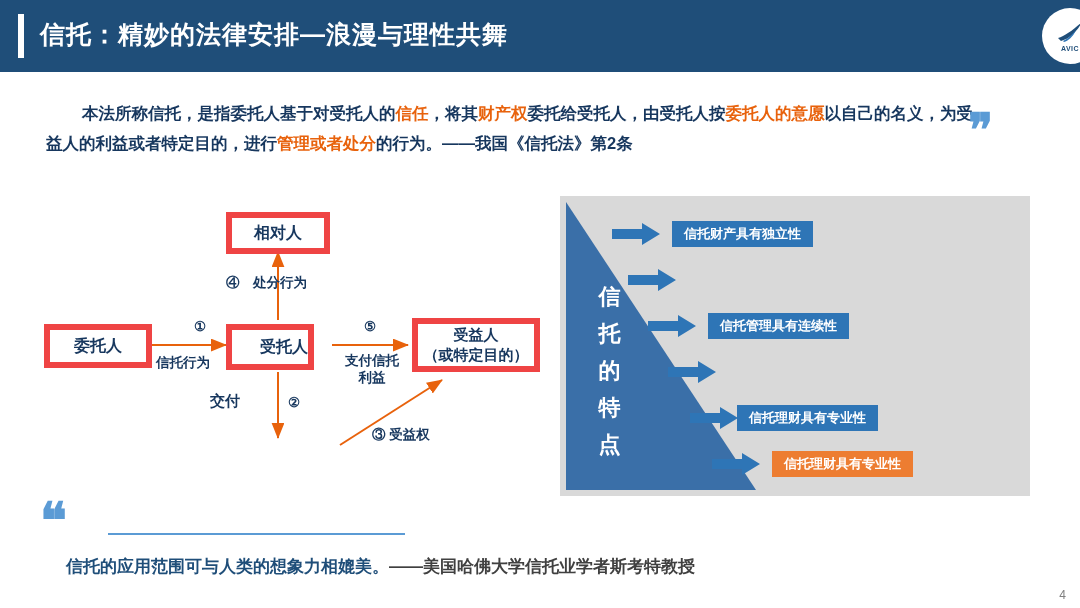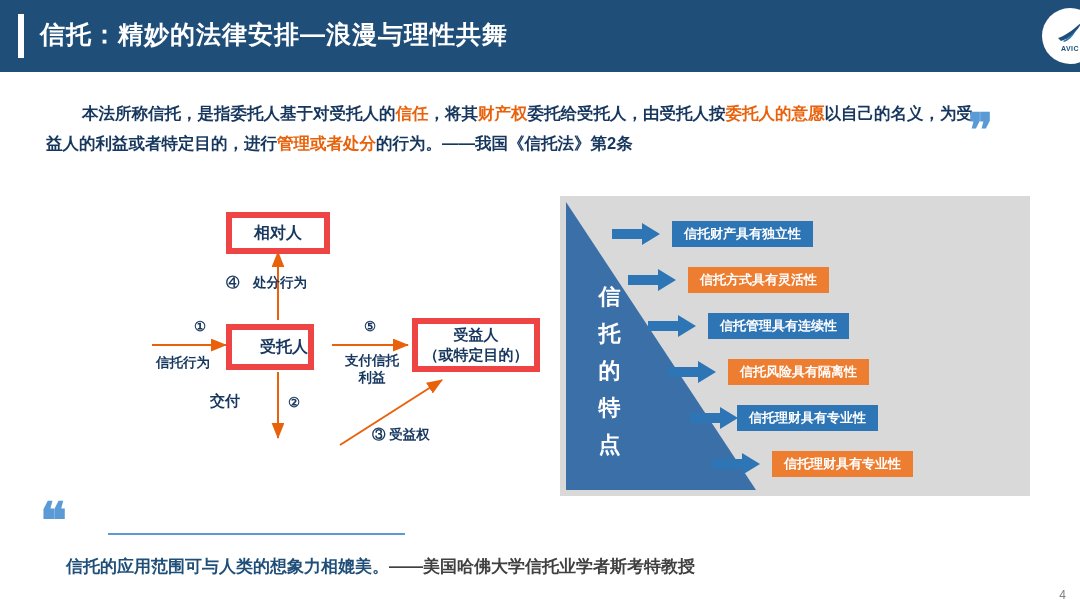--- a/index.html
+++ b/index.html
@@ -217,20 +217,21 @@
 
     <line x1="302" y1="155" x2="378" y2="155" stroke="#e8620c" stroke-width="2" marker-end="url(#ah)"></line>
 
     <line x1="248" y1="182" x2="248" y2="248" stroke="#e8620c" stroke-width="2" marker-end="url(#ah)"></line>
 
     <line x1="310" y1="255" x2="412" y2="190" stroke="#e8620c" stroke-width="2" marker-end="url(#ah)"></line>
   </svg>
 
   <div class="node" style="left:196px; top:22px; width:104px; height:42px;">相对人</div>
 
+  <div class="node" style="left:14px; top:134px; width:108px; height:44px;">委托人</div>
 
   <div class="node" style="left:196px; top:134px; width:88px; height:46px;padding-left:28px;">受托人</div>
 
   <div class="node" style="left:382px; top:128px; width:128px; height:54px; flex-direction:column; font-size:15px;">
     <span>受益人</span>
     <span>（或特定目的）</span>
   </div>
 
 
   <div class="flow-label" style="left:164px; top:128px;">①</div>
@@ -272,23 +273,21 @@
     <path d="M0,7 L30,7 L30,1 L48,12 L30,23 L30,17 L0,17 Z" fill="#2e75b6"></path>
   </svg>
   <svg class="arrow-wrap" style="left:130px; top:210px;" width="50" height="24">
     <path d="M0,7 L30,7 L30,1 L48,12 L30,23 L30,17 L0,17 Z" fill="#2e75b6"></path>
   </svg>
   <svg class="arrow-wrap" style="left:152px; top:256px;" width="50" height="24">
     <path d="M0,7 L30,7 L30,1 L48,12 L30,23 L30,17 L0,17 Z" fill="#2e75b6"></path>
   </svg>
 
   <div class="feature blue" style="left:112px; top:25px;">信托财产具有独立性</div>
-  <div class="feature orange" style="left:128px; top:71px;">信托方式具有灵活性</div>
   <div class="feature blue" style="left:148px; top:117px;">信托管理具有连续性</div>
-  <div class="feature orange" style="left:168px; top:163px;">信托风险具有隔离性</div>
   <div class="feature blue" style="left:177px; top:209px;">信托理财具有专业性</div>
   <div class="feature orange" style="left:212px; top:255px;">信托理财具有专业性</div>
 </div>
 
 <div id="footer-quote-mark">❝</div>
 <div id="footer-rule"></div>
 <div id="footer-text">
   <span class="a">信托的应用范围可与人类的想象力相媲美。</span><span class="b">——美国哈佛大学信托业学者斯考特教授</span>
 </div>
 <div id="page-number">4</div>

